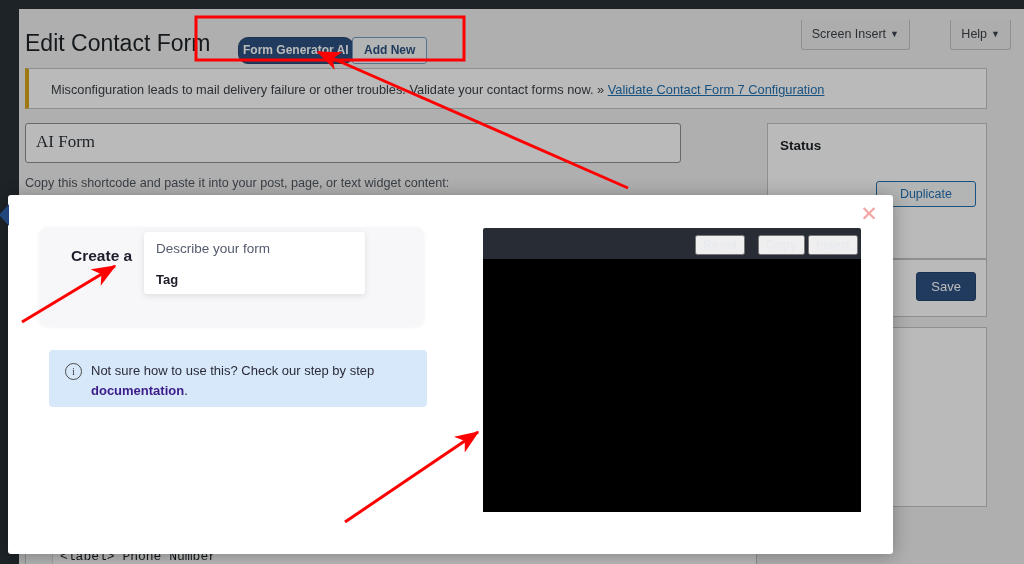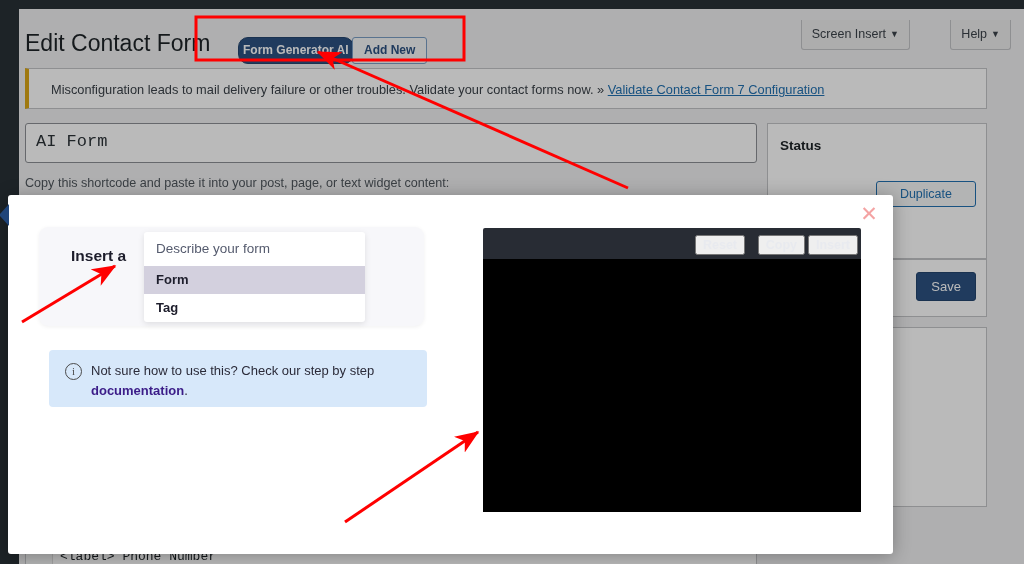--- a/index.html
+++ b/index.html
@@ -77,25 +77,25 @@
     box-sizing:border-box;
   }
   .notice-text{
     position:absolute;left:22px;top:13px;
     font-size:12.8px;color:#3c434a;
   }
   .notice-text a{color:#2271b1;text-decoration:underline;}
 
   
   .title-input{
-    position:absolute;left:6px;top:114px;width:732px;height:40px;
+    position:absolute;left:6px;top:114px;width:656px;height:40px;
     background:#fff;border:1px solid #8c8f94;border-radius:3px;
     box-sizing:border-box;
     font-size:17px;color:#2c3338;padding:8px 10px;
-    font-family:Liberation Mono, monospace;
+    font-family:Liberation Serif, serif;
   }
   .shortcode-label{
     position:absolute;left:6px;top:167px;
     font-size:12.6px;color:#50575e;
   }
   .shortcode-box{
     position:absolute;left:6px;top:186px;width:732px;height:30px;
     background:#2c5282;border:1px solid #24456e;border-radius:2px;
     box-sizing:border-box;
   }
@@ -293,24 +293,23 @@
   <div class="dim-overlay"></div>
   <div class="wp-rail"></div>
   <div class="wp-topbar"></div>
 </div>
 
 <div id="modal">
   <div class="modal-nub"></div>
   <div class="modal-close">✕</div>
 
   <div class="create-card">
-    <div class="create-label">Insert a</div>
+    <div class="create-label">Create a</div>
     <div class="select-wrap">
       <div class="select-placeholder">Describe your form</div>
-      <div class="select-opt sel">Form</div>
       <div class="select-opt">Tag</div>
     </div>
   </div>
 
   <div class="note">
     <div class="note-icon">i</div>
     <div class="note-text">
       <span>Not sure how to use this? Check our step by step </span><b><a href="#" style="color:inherit;text-decoration:none;">documentation</a></b><span>.</span>
     </div>
   </div>

